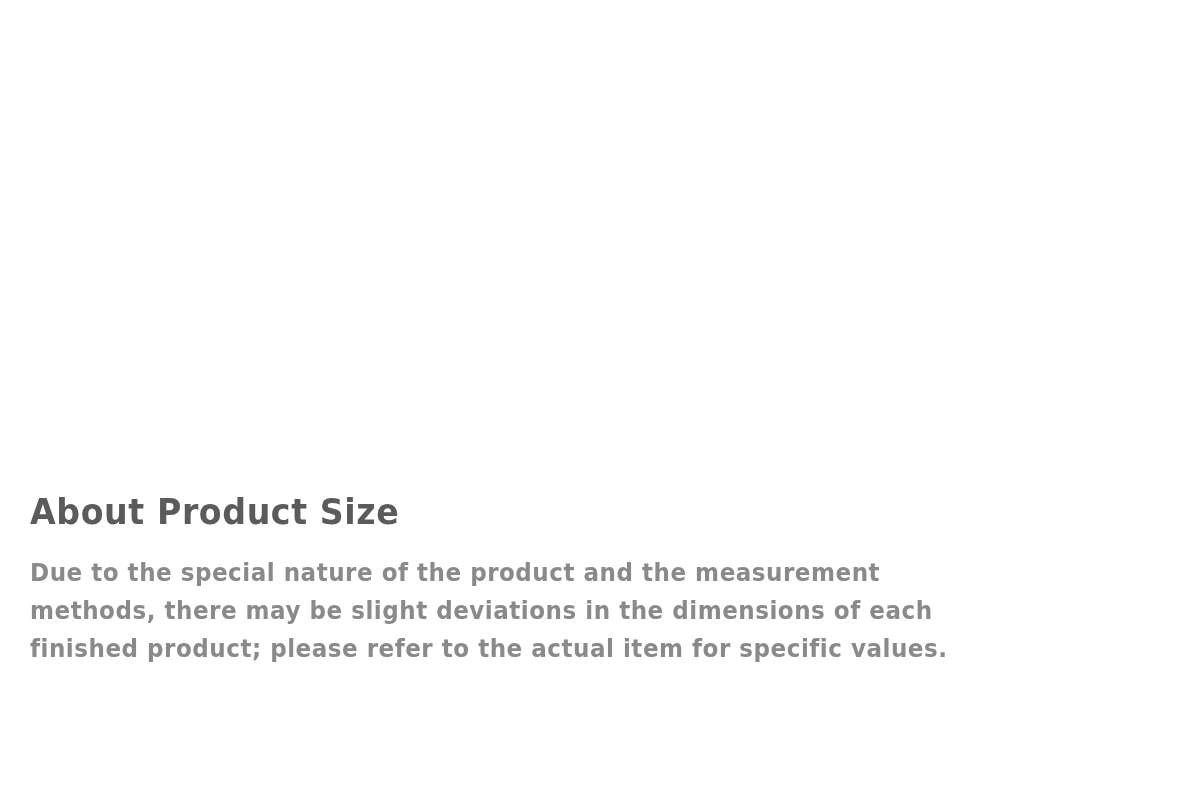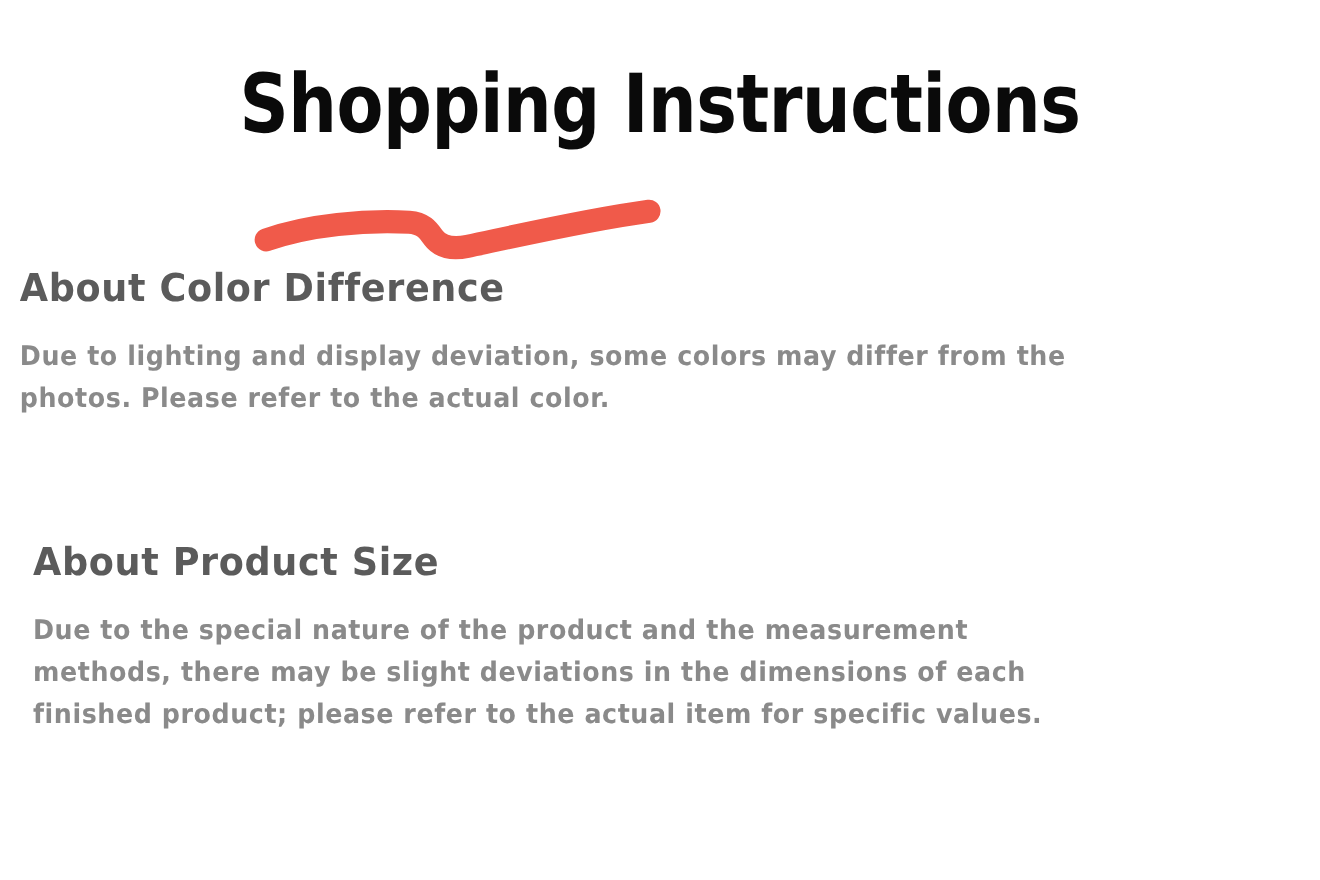--- a/index.html
+++ b/index.html
@@ -91,34 +91,21 @@
   .section-body .body-line {
     display: block;
     white-space: nowrap;
   }
 </style>
 </head>
 <body>
 
 <div class="page">
 
-  <div class="title-block">
-    <h1 class="title-text">Shopping Instructions</h1>
-    <svg class="title-underline" viewBox="0 0 400 68" aria-hidden="true">
-      <path d="M 20 42 C 60 28, 110 24, 150 26 C 163 27, 167 33, 172 40 C 178 48, 188 51, 203 48 C 250 38, 310 24, 368 16" fill="none" stroke="#f05a4a" stroke-width="21" stroke-linecap="round" stroke-linejoin="round"></path>
-    </svg>
-  </div>
 
-  <div class="section section-color">
-    <h2 class="section-heading">About Color Difference</h2>
-    <p class="section-body">
-      <span class="body-line">Due to lighting and display deviation, some colors may differ from the</span>
-      <span class="body-line">photos. Please refer to the actual color.</span>
-    </p>
-  </div>
 
   <div class="section section-size">
     <h2 class="section-heading">About Product Size</h2>
     <p class="section-body">
       <span class="body-line">Due to the special nature of the product and the measurement</span>
       <span class="body-line">methods, there may be slight deviations in the dimensions of each</span>
       <span class="body-line">finished product; please refer to the actual item for specific values.</span>
     </p>
   </div>
 

